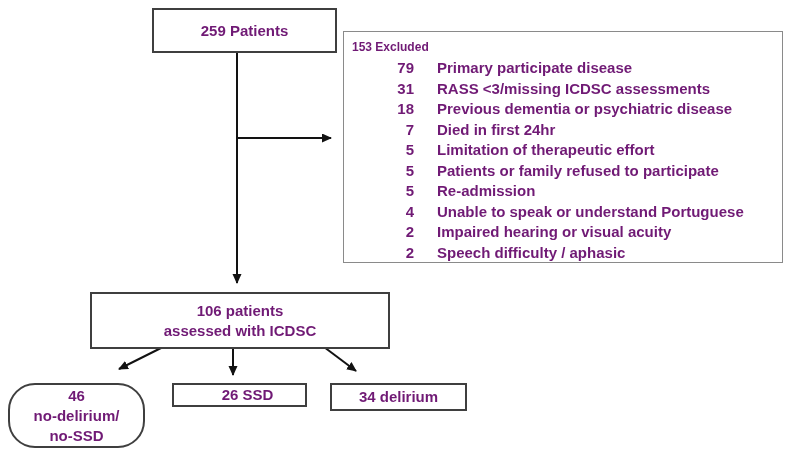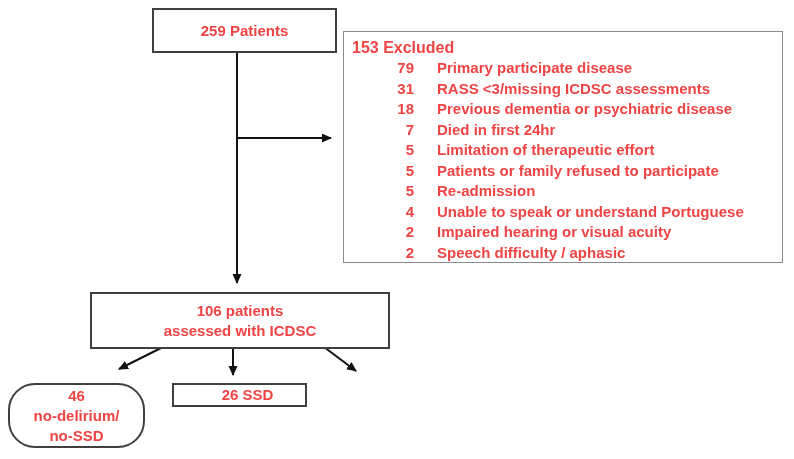--- a/index.html
+++ b/index.html
@@ -14,35 +14,35 @@
   .connectors { position: absolute; left: 0; top: 0; width: 794px; height: 459px; }
   .connectors line { stroke: #121212; stroke-width: 2; }
   .box {
     position: absolute;
     background: #ffffff;
     border: 2px solid #3f3f3f;
     display: flex; flex-direction: column;
     align-items: center; justify-content: center;
     text-align: center;
     font-weight: bold; font-size: 15px; line-height: 20px;
-    color: #ef4444;
+    color: #701a75;
   }
   #box-admitted   { left: 152px; top: 8px;   width: 185px; height: 45px; }
   #box-assessed   { left: 90px;  top: 292px; width: 300px; height: 57px; }
   #box-nodelirium { left: 8px;   top: 383px; width: 137px; height: 65px; border-radius: 27px; }
   #box-ssd        { left: 172px; top: 383px; width: 135px; height: 24px; padding-left: 16px; }
   #box-delirium   { left: 330px; top: 383px; width: 137px; height: 28px; }
   #box-excluded {
     left: 343px; top: 31px; width: 440px; height: 232px;
     border: 1.5px solid #8a8a8a;
     align-items: flex-start; justify-content: flex-start;
     text-align: left;
     padding: 5px 8px 4px 8px;
   }
-  .excl-title { font-size: 16px; line-height: 21px; }
+  .excl-title { font-size: 12px; line-height: 21px; }
   .excl-list  { margin-left: 42px; }
   .excl-row   { display: grid; grid-template-columns: 20px auto; column-gap: 23px; line-height: 20.5px; }
   .excl-row .num { text-align: right; }
 </style>
 </head>
 <body>
 
 <div class="canvas">
 
   <svg class="connectors" width="794" height="459" viewBox="0 0 794 459" xmlns="http://www.w3.org/2000/svg">
@@ -116,14 +116,17 @@
   <div class="box" id="box-nodelirium">
     <span>46</span>
     <span>no-delirium/</span>
     <span>no-SSD</span>
   </div>
 
   <div class="box" id="box-ssd">
     <span>26 SSD</span>
   </div>
 
+  <div class="box" id="box-delirium">
+    <span>34 delirium</span>
+  </div>
 
 </div>
 
 </body></html>

